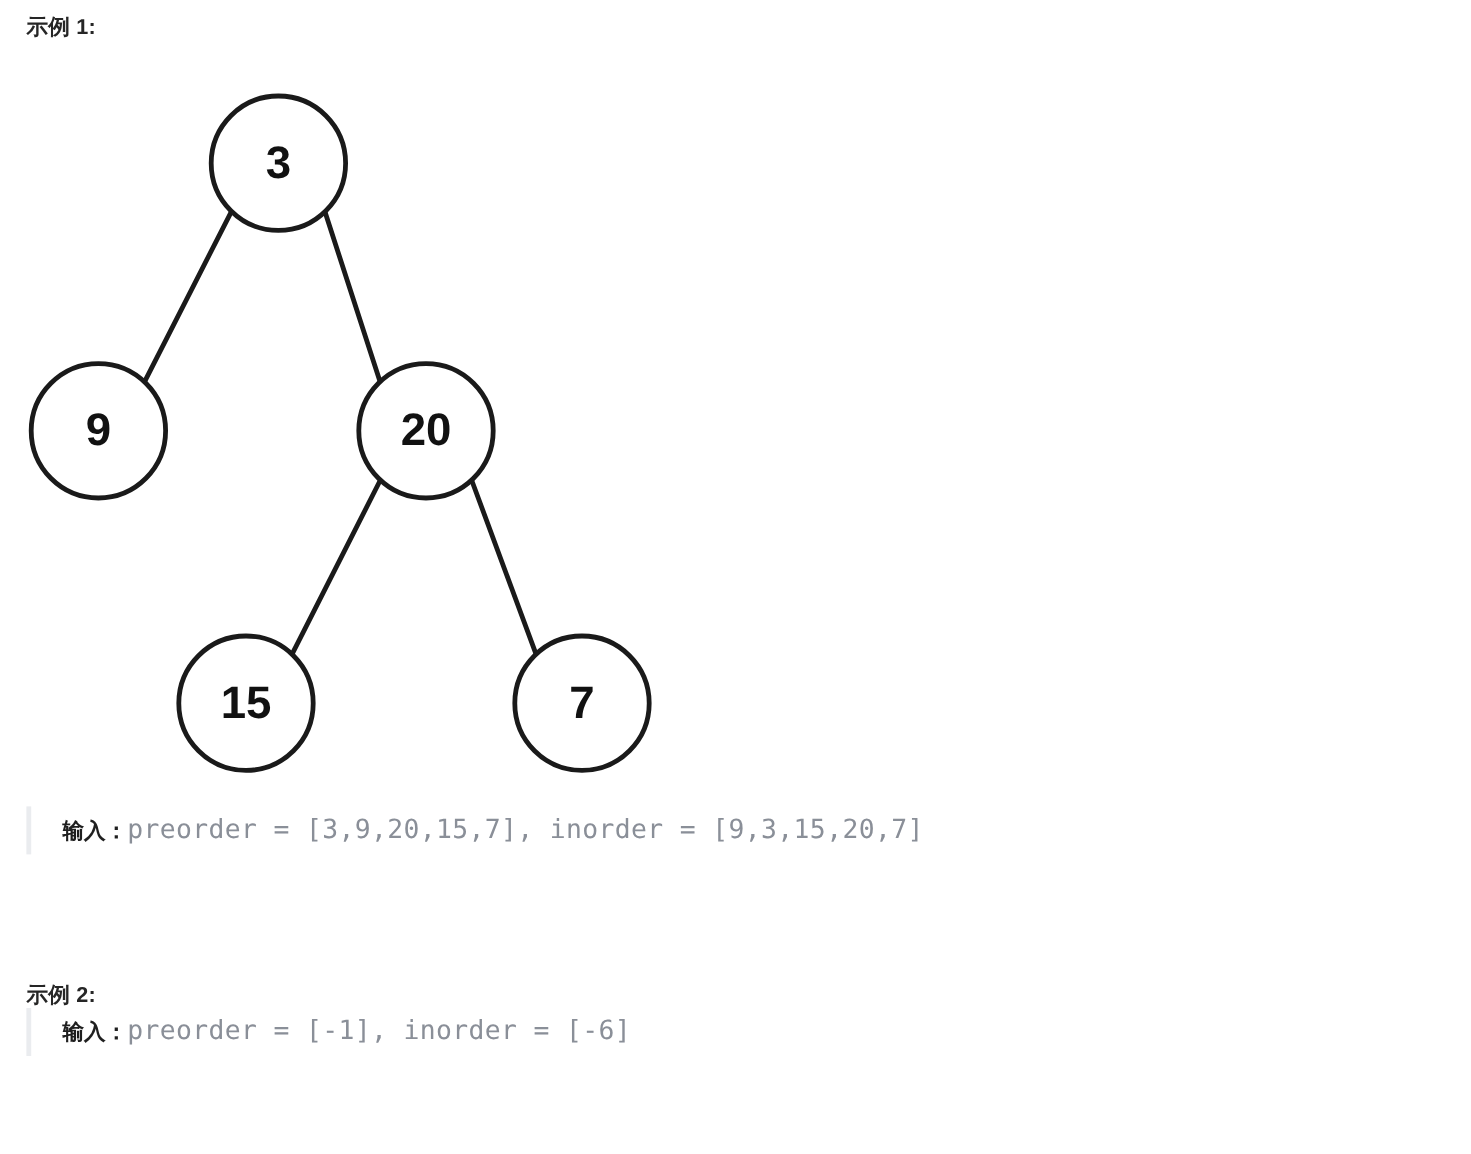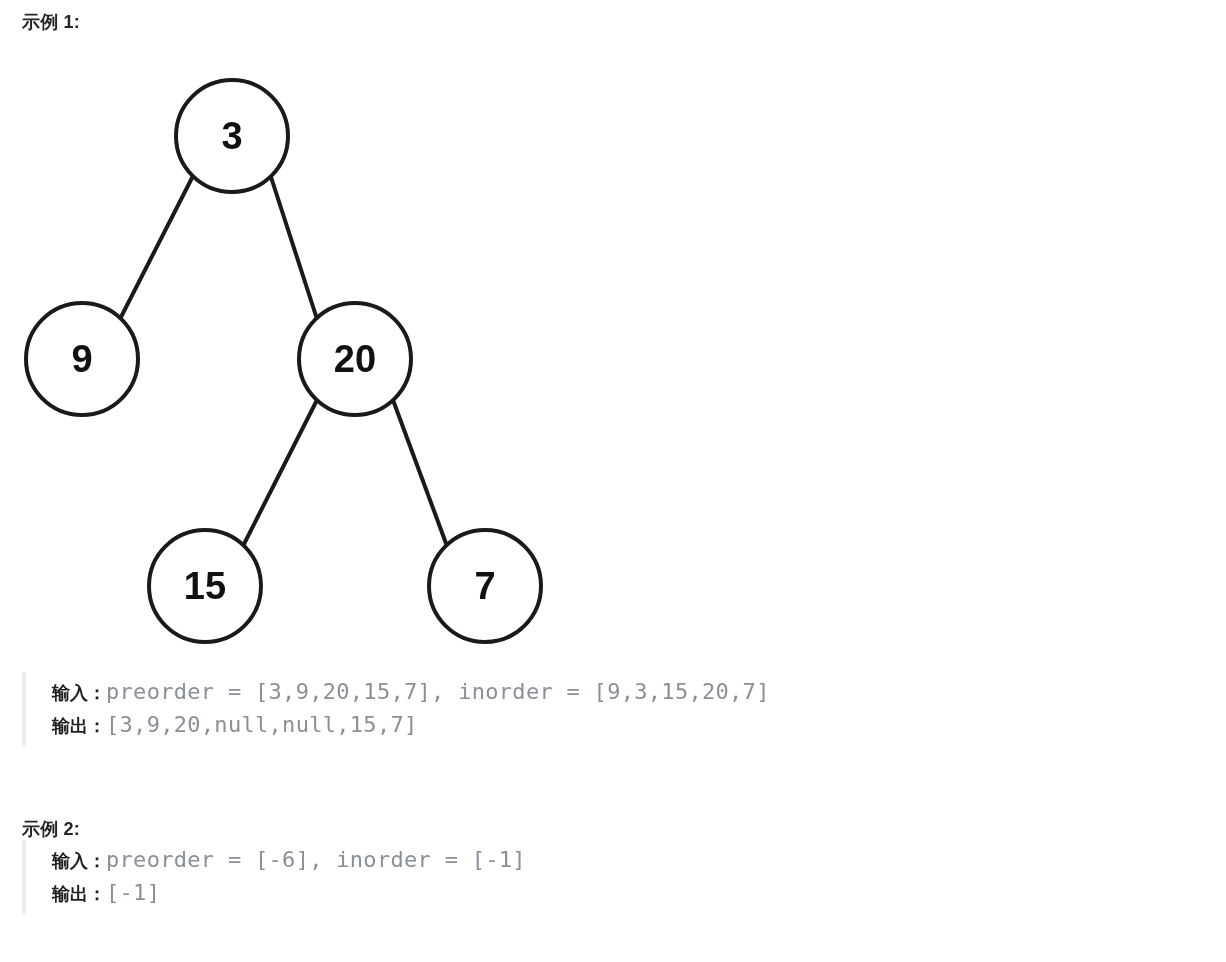--- a/index.html
+++ b/index.html
@@ -118,29 +118,23 @@
           <text x="485" y="526" text-anchor="middle" dominant-baseline="central" font-family="Liberation Sans, sans-serif" font-size="38" font-weight="bold" fill="#111111">7</text>
         </g>
       </g>
     </svg>
   </div>
 
   <div class="example-block" id="block-1">
     <div class="io-line">
       <span class="io-label">输入：</span><span class="io-value">preorder = [3,9,20,15,7], inorder = [9,3,15,20,7]</span>
     </div>
-    <div class="io-line">
-      <span class="io-label">输出：</span><span class="io-value">[3,9,20,null,null,15,7]</span>
-    </div>
   </div>
 
   <div class="example-heading" id="heading-2">示例 2:</div>
 
   <div class="example-block" id="block-2">
     <div class="io-line">
-      <span class="io-label">输入：</span><span class="io-value">preorder = [-6], inorder = [-1]</span>
-    </div>
-    <div class="io-line">
-      <span class="io-label">输出：</span><span class="io-value">[-1]</span>
+      <span class="io-label">输入：</span><span class="io-value">preorder = [-1], inorder = [-6]</span>
     </div>
   </div>
 
 </div>
 
 </body></html>

